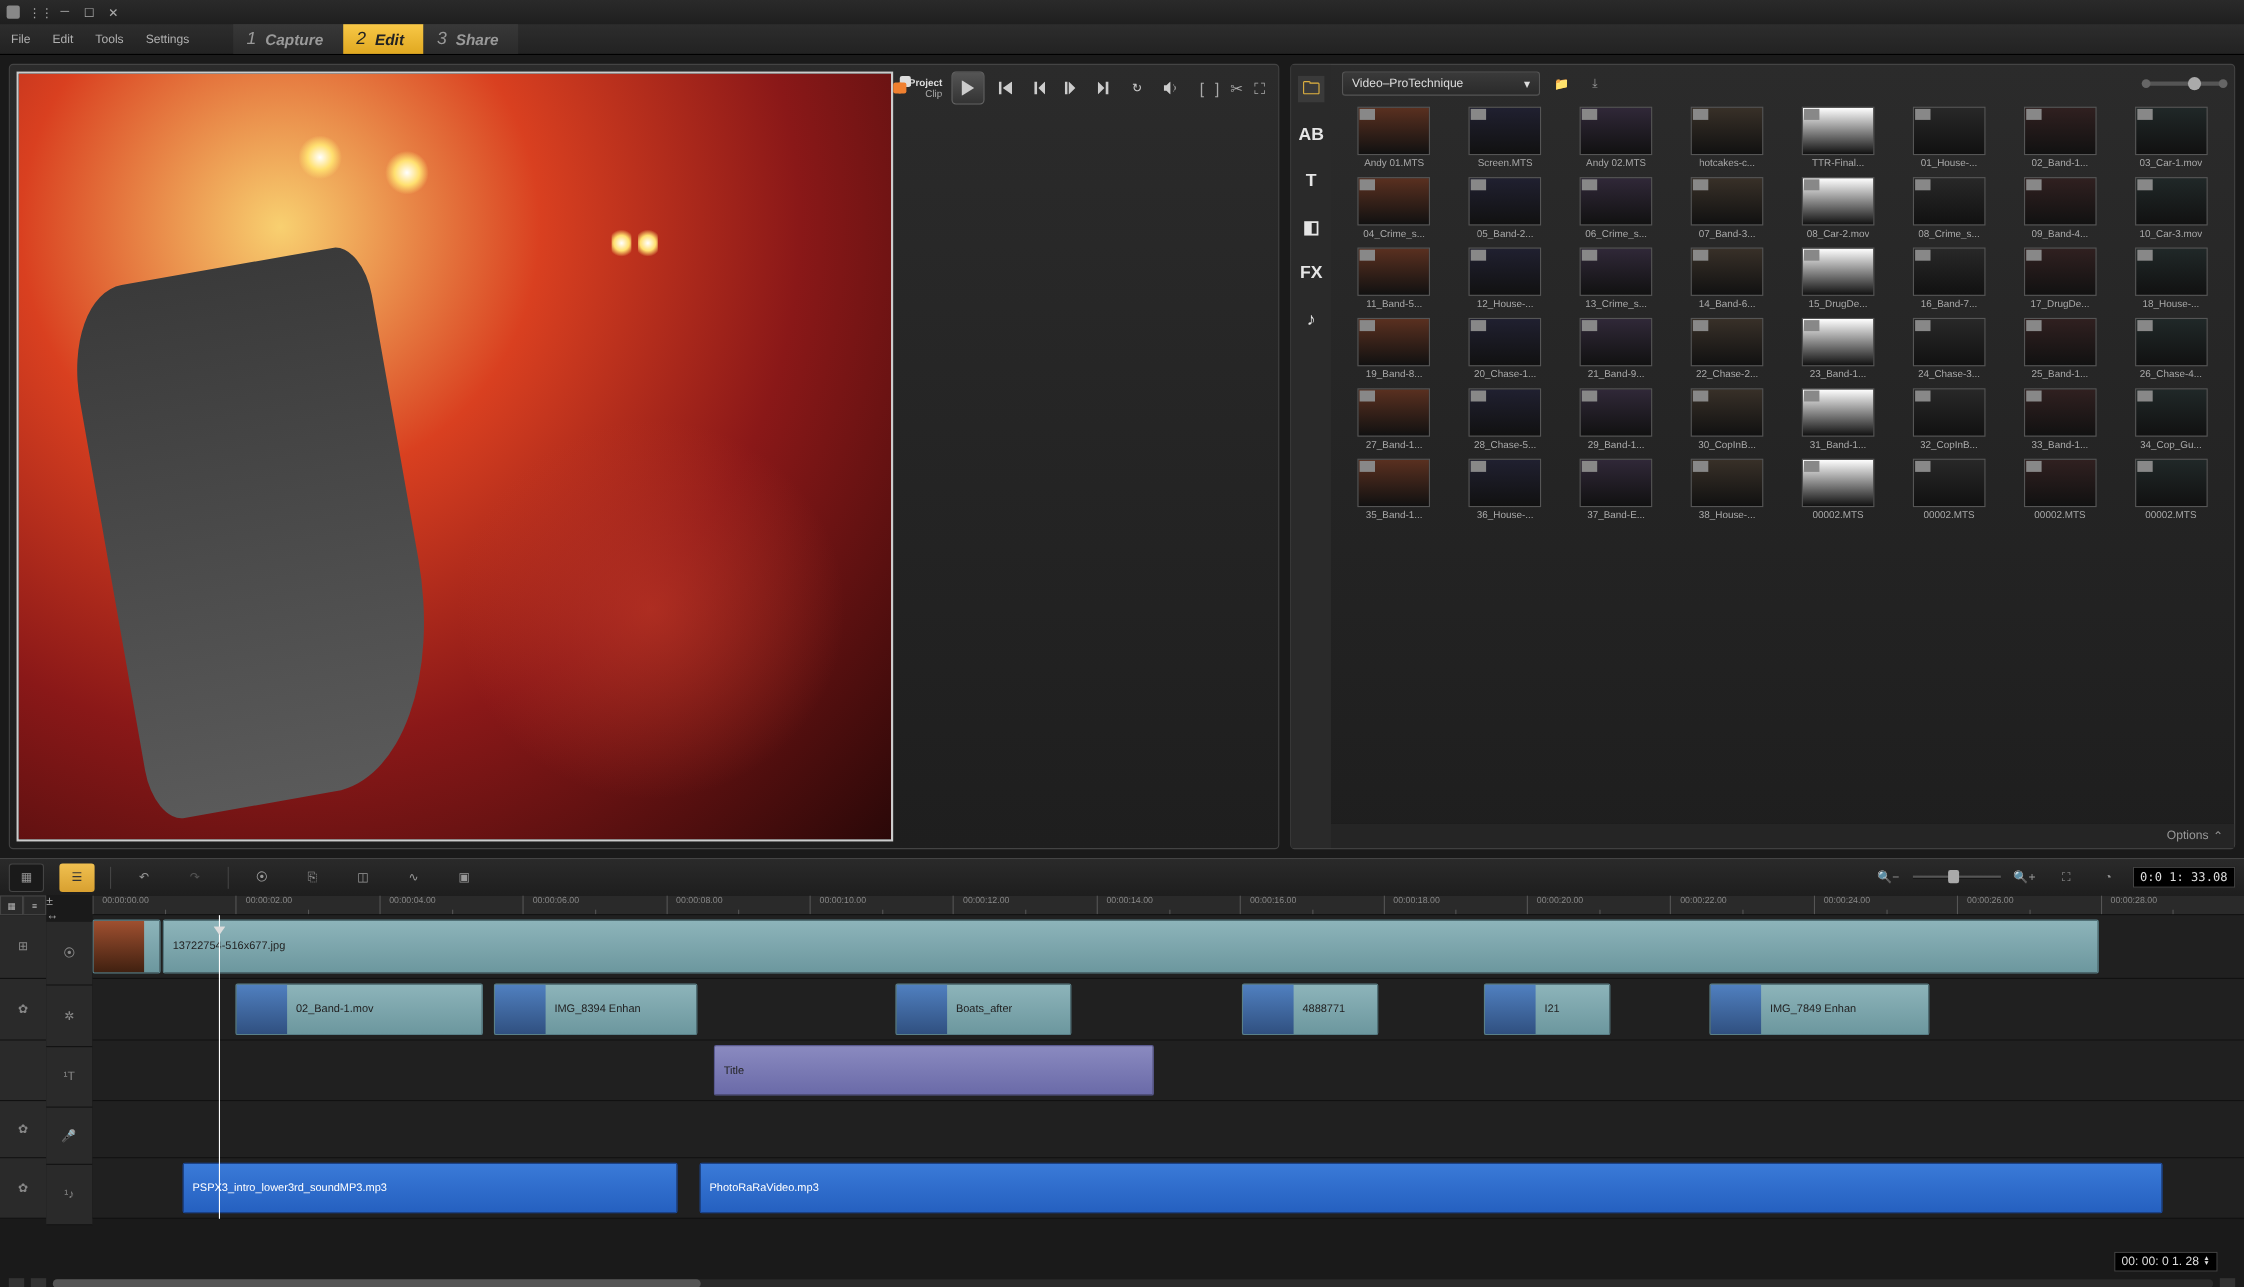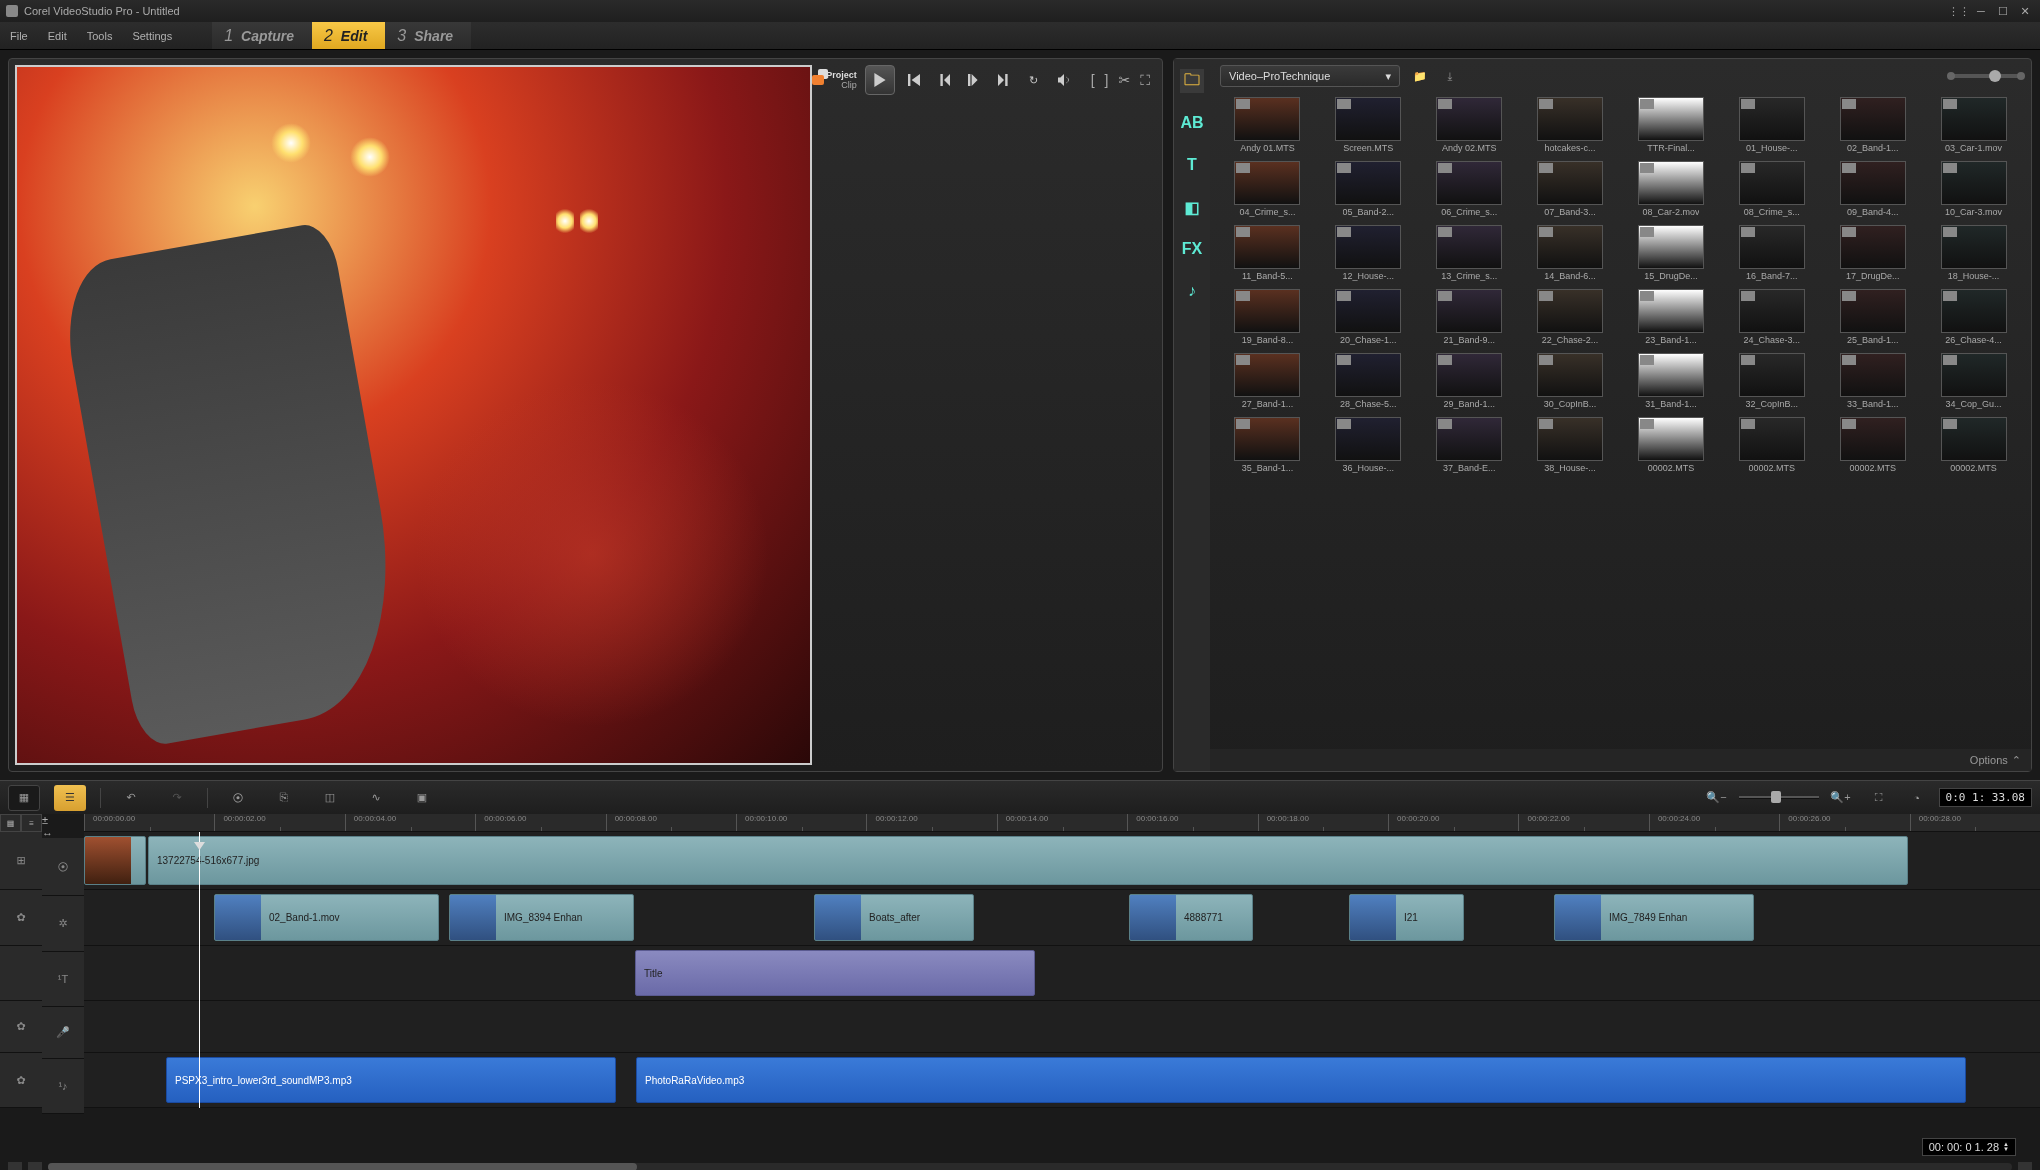--- a/index.html
+++ b/index.html
@@ -44,21 +44,21 @@
 .pbtn.play { width: 30px; height: 30px; background: linear-gradient(#555,#333); border: 1px solid #666; border-radius: 4px; }
 .timecode { background: #000; border: 1px solid #444; padding: 2px 6px; font-family: monospace; color: #ddd; display: flex; align-items: center; }
 .timecode .spin { margin-left: 4px; display: flex; flex-direction: column; }
 .timecode .spin span { font-size: 6px; line-height: 5px; cursor: pointer; }
 .editicons { display: flex; gap: 10px; color: #aaa; }
 .editicons span { cursor: pointer; font-size: 14px; }
 
 
 .library-pane { flex: 1; background: linear-gradient(#2b2b2b,#1e1e1e); border: 1px solid #444; border-radius: 4px; display: flex; }
 .lib-side { width: 36px; background: #2a2a2a; display: flex; flex-direction: column; align-items: center; padding-top: 10px; gap: 18px; }
-.lib-side .sbtn { width: 24px; height: 24px; display: flex; align-items: center; justify-content: center; cursor: pointer; color: #5eead4; font-size: 16px; font-weight: bold; }
+.lib-side .sbtn { width: 24px; height: 24px; display: flex; align-items: center; justify-content: center; cursor: pointer; color: #e5e5e5; font-size: 16px; font-weight: bold; }
 .lib-side .sbtn.active { background: #3a3a3a; color: #ddb040; }
 .lib-main { flex: 1; display: flex; flex-direction: column; }
 .lib-toolbar { height: 34px; display: flex; align-items: center; padding: 0 10px; gap: 10px; }
 .lib-dd { width: 180px; height: 22px; background: linear-gradient(#3a3a3a,#2a2a2a); border: 1px solid #555; border-radius: 3px; display: flex; align-items: center; padding: 0 8px; cursor: pointer; color: #ddd; }
 .lib-dd .arrow { margin-left: auto; }
 .lib-tbtn { width: 20px; height: 20px; cursor: pointer; color: #999; display: flex; align-items: center; justify-content: center; }
 .lib-slider { width: 70px; height: 4px; background: #555; border-radius: 2px; position: relative; margin-left: auto; }
 .lib-slider .knob { position: absolute; right: 20px; top: -4px; width: 12px; height: 12px; background: #aaa; border-radius: 50%; }
 .lib-slider .dot { position: absolute; top: -2px; width: 8px; height: 8px; background: #666; border-radius: 50%; }
 
@@ -118,21 +118,20 @@
 .bottom-scroll .strack { flex: 1; height: 8px; background: #2a2a2a; border-radius: 4px; position: relative; }
 .bottom-scroll .sthumb { position: absolute; left: 0; width: 30%; height: 8px; background: #555; border-radius: 4px; }
 
 svg { fill: currentColor; }
 </style>
 </head>
 <body>
 
 <div class="titlebar">
   <div class="logo"></div>
-  <div class="title">Corel VideoStudio Pro - Untitled</div>
   <div class="wbtn">⋮⋮</div>
   <div class="wbtn">─</div>
   <div class="wbtn">☐</div>
   <div class="wbtn">✕</div>
 </div>
 
 <div class="menubar">
   <div class="menu">File</div>
   <div class="menu">Edit</div>
   <div class="menu">Tools</div>
@@ -644,21 +643,21 @@
           <div class="clip teal withpic" style="left: 1265px; width: 115px;">
             <div class="th"></div>
             <span>I21</span>
           </div>
           <div class="clip teal withpic" style="left: 1470px; width: 200px;">
             <div class="th"></div>
             <span>IMG_7849 Enhan</span>
           </div>
         </div>
       <div class="track h55">
-        <div class="clip purple" id="titleclip" style="left: 551px; width: 400px;">
+        <div class="clip purple" id="titleclip" style="left: 565px; width: 400px;">
             <span>Title</span>
           </div>
       </div>
       <div class="track h52"></div>
       <div class="track h55" id="audtrack">
           <div class="clip blue" style="left: 82px; width: 450px;">
             <span>PSPX3_intro_lower3rd_soundMP3.mp3</span>
           </div>
           <div class="clip blue" style="left: 552px; width: 1330px;">
             <span>PhotoRaRaVideo.mp3</span>

